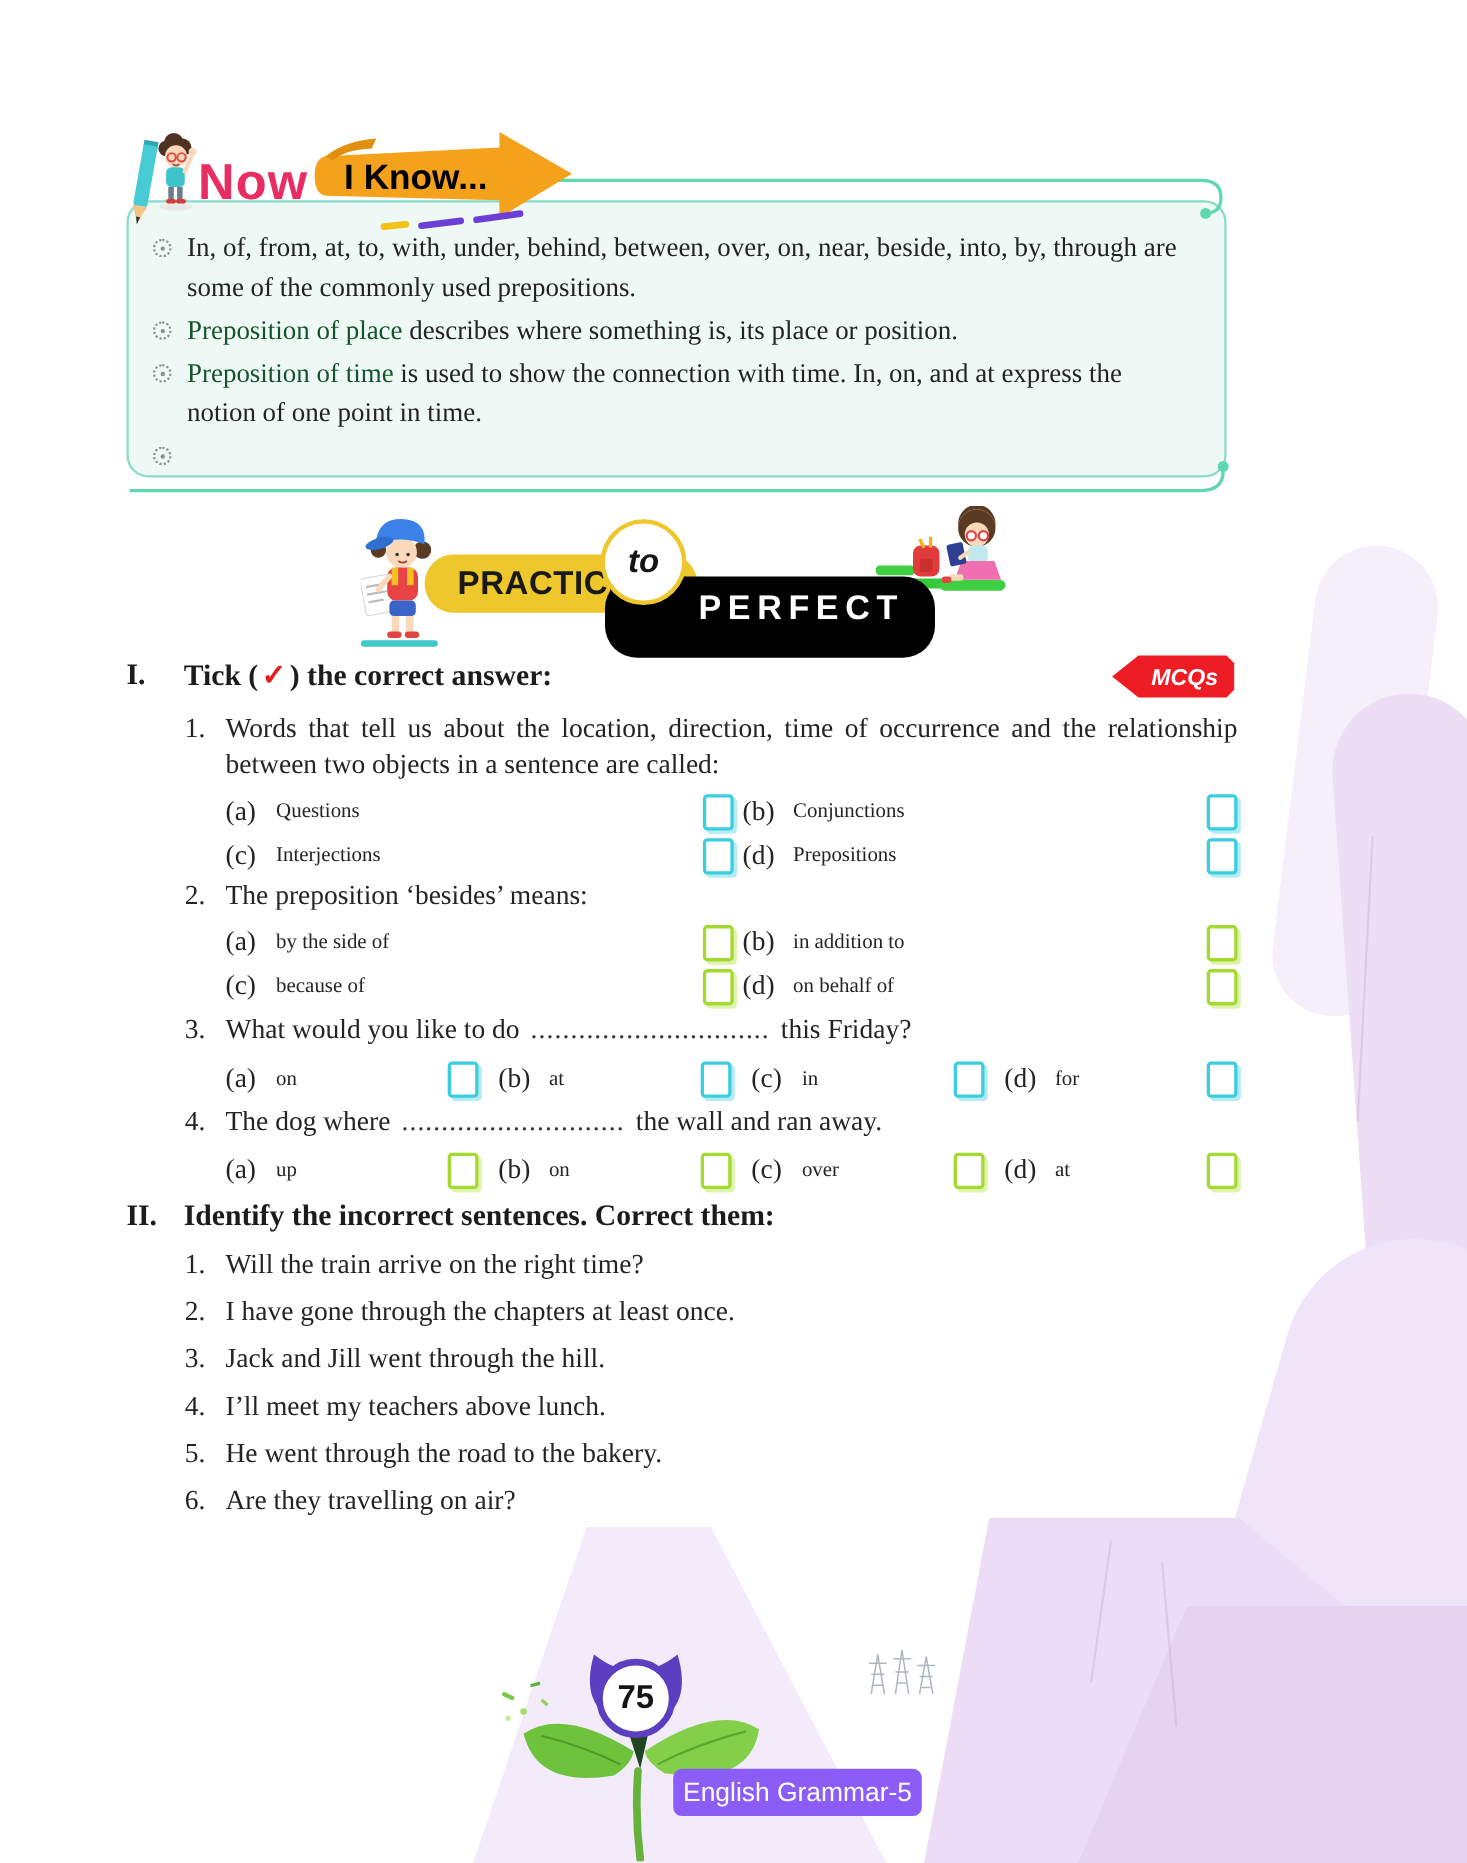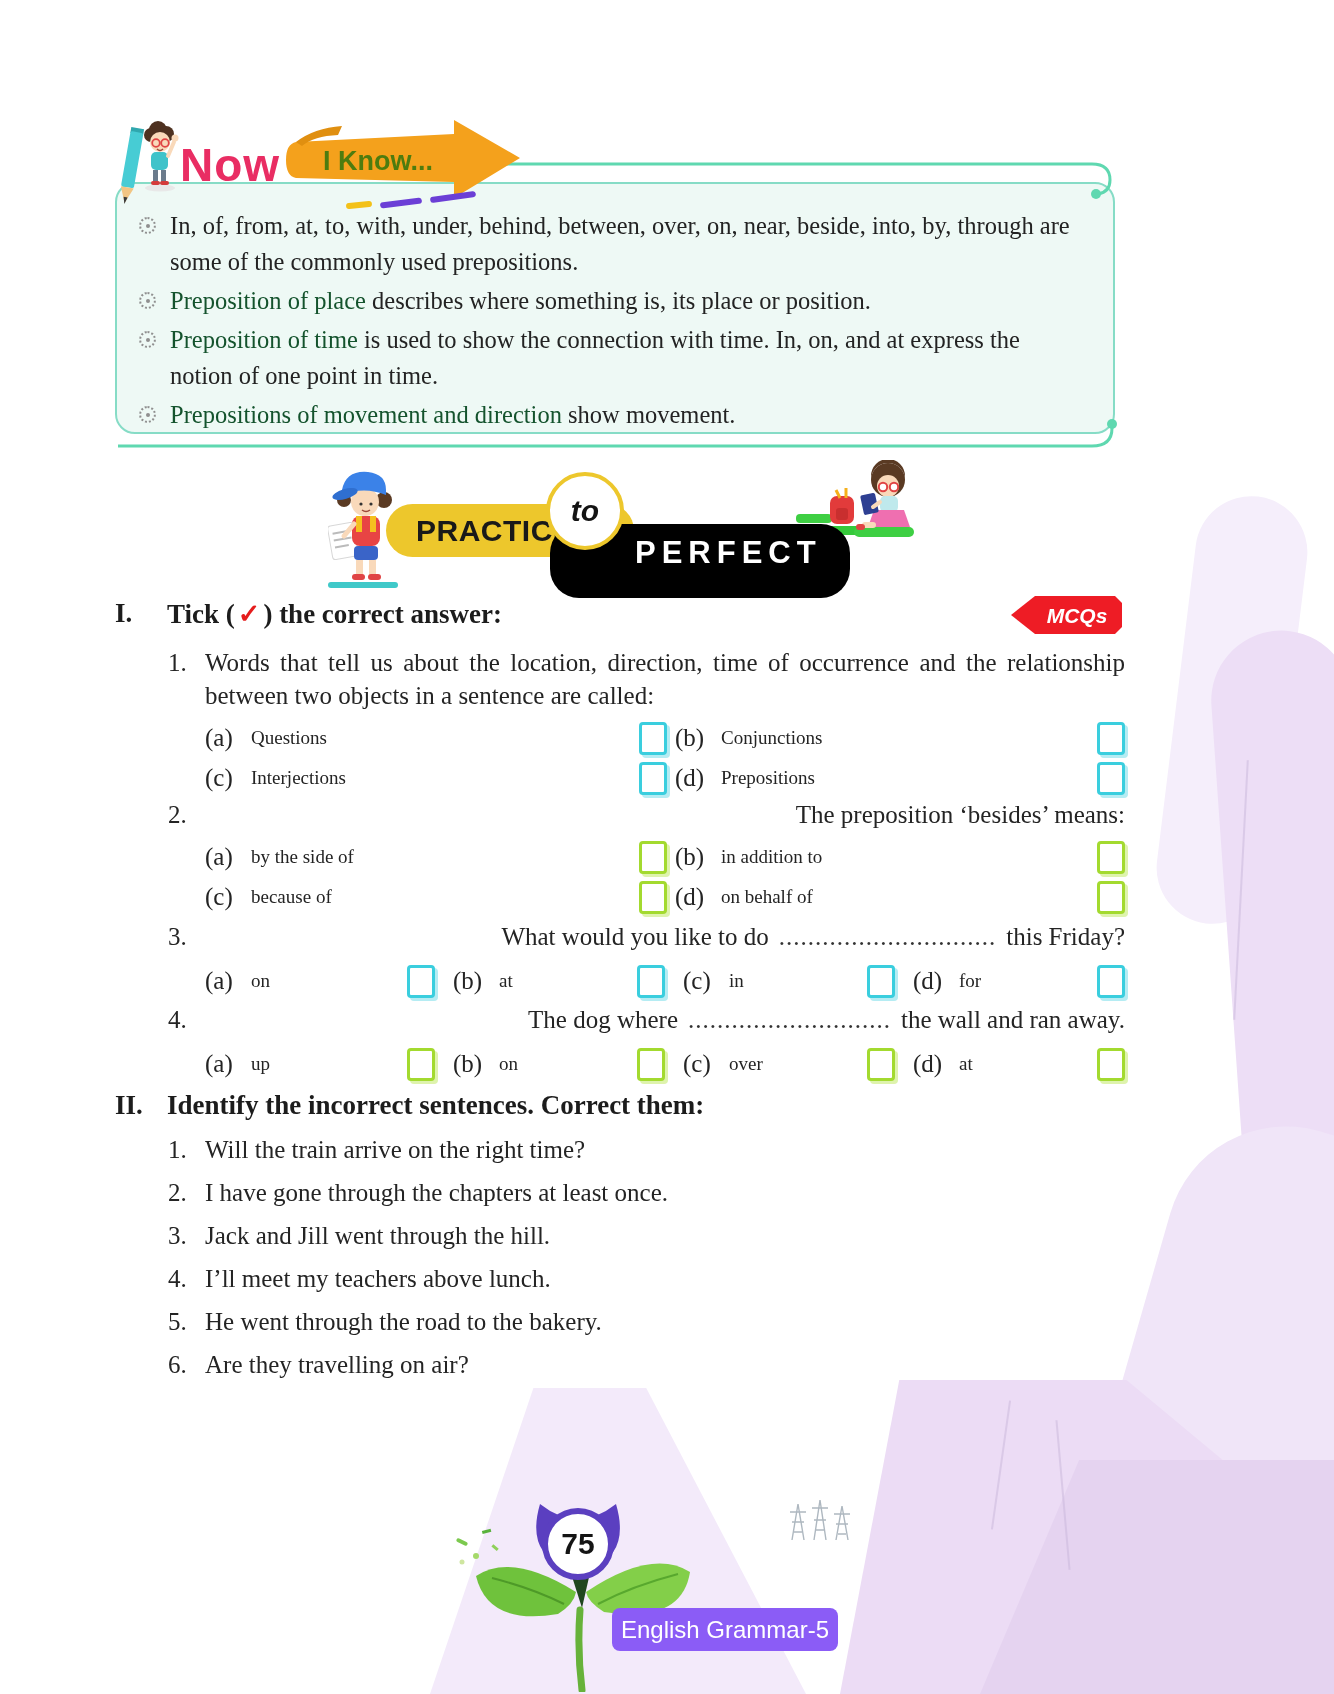--- a/index.html
+++ b/index.html
@@ -21,21 +21,21 @@
   .v3{left:1240px;top:760px;height:260px;transform:rotate(3deg);}
 
   
   .niw-head{left:120px;top:116px;width:320px;height:104px;z-index:3;}
   .kid1{position:absolute;left:0;top:2px;width:60px;height:96px;}
   .now-word{position:absolute;left:60px;top:22px;font-family:"Liberation Sans",sans-serif;
             font-weight:900;font-size:46px;color:#e92d63;letter-spacing:1px;}
   .iknow-arrow{position:absolute;left:160px;top:0;width:250px;height:100px;}
   .iknow-arrow svg{position:absolute;left:0;top:0;width:250px;height:100px;}
   .iknow-text{position:absolute;left:22px;top:26px;width:152px;height:38px;line-height:38px;text-align:center;
-              font-family:"Liberation Sans",sans-serif;font-weight:800;font-size:27px;color:#4d7c0f;}
+              font-family:"Liberation Sans",sans-serif;font-weight:800;font-size:32px;color:#000000;}
   .topline{position:absolute;left:420px;top:150px;width:710px;height:50px;z-index:2;}
   .botline{position:absolute;left:112px;top:414px;width:1024px;height:44px;z-index:2;}
 
   
   .niw-box{left:115px;top:182px;width:1000px;height:252px;background:#eef9f5;border:2px solid #86dcc6;
            border-radius:20px;z-index:1;box-sizing:border-box;padding:24px 26px 0 22px;}
   .nb-row{display:flex;gap:14px;margin-bottom:3px;}
   .bullet{width:13px;height:13px;border:2px dotted #8f8f8f;border-radius:50%;position:relative;flex:0 0 auto;margin-top:9px;}
   .bullet::after{content:"";position:absolute;left:50%;top:50%;width:4px;height:4px;margin:-2px 0 0 -2px;
                  background:#8f8f8f;border-radius:50%;}
@@ -60,21 +60,21 @@
   .shead{width:1010px;height:46px;z-index:2;}
   .rnum{position:absolute;left:0;top:0;font-weight:700;font-size:27px;color:#1c1c1c;}
   .htitle{position:absolute;left:52px;top:0;font-weight:700;font-size:27px;color:#1c1c1c;}
   .tick{color:#e51d1d;padding:0 3px;}
   .mcqs{position:absolute;right:0;top:-4px;width:116px;height:42px;}
 
   
   .qblock{left:115px;width:1010px;z-index:2;}
   .qrow{display:flex;}
   .qnum{width:37px;margin-left:53px;font-size:25px;line-height:33px;flex:0 0 auto;}
-  .qtext{flex:1;font-size:25px;line-height:33px;text-align:right;}
+  .qtext{flex:1;font-size:25px;line-height:33px;}
   .just{text-align:justify;}
   .dots{letter-spacing:1px;margin:0 10px;color:#333;}
   .optwrap{margin-left:90px;width:920px;margin-top:6px;}
   .o2{display:flex;justify-content:space-between;align-items:center;height:40px;}
   .half{display:flex;align-items:center;}
   .h1{width:462px;}
   .h2{width:450px;}
   .o4{margin-left:90px;width:920px;display:flex;margin-top:8px;height:40px;align-items:center;}
   .cell{flex:1;display:flex;align-items:center;}
   .olab{width:46px;font-size:25px;flex:0 0 auto;}
@@ -165,21 +165,20 @@
     <div class="nb-row">
       <span class="bullet"></span>
       <div class="nb-text"><span class="hl">Preposition of place</span><span> describes where something is, its place or position.</span></div>
     </div>
     <div class="nb-row">
       <span class="bullet"></span>
       <div class="nb-text"><span class="hl">Preposition of time</span><span> is used to show the connection with time. In, on, and at express the notion of one point in time.</span></div>
     </div>
     <div class="nb-row">
       <span class="bullet"></span>
-      <div class="nb-text"><span class="hl">Prepositions of movement and direction</span><span> show movement.</span></div>
     </div>
   </div>
 
   <svg class="botline" viewBox="0 0 1024 44">
     <path d="M6,32 H980 Q1000,32 1000,14" fill="none" stroke="#5fd8b0" stroke-width="3"></path>
     <circle cx="1000" cy="10" r="5" fill="#5fd8b0"></circle>
   </svg>
 
   <div class="abs banner">
     <svg class="kid2" viewBox="0 0 74 124">

